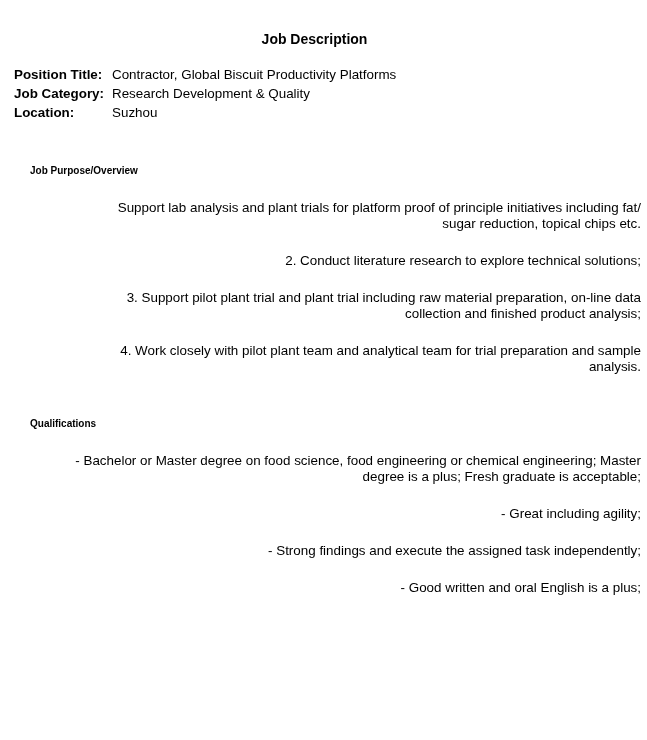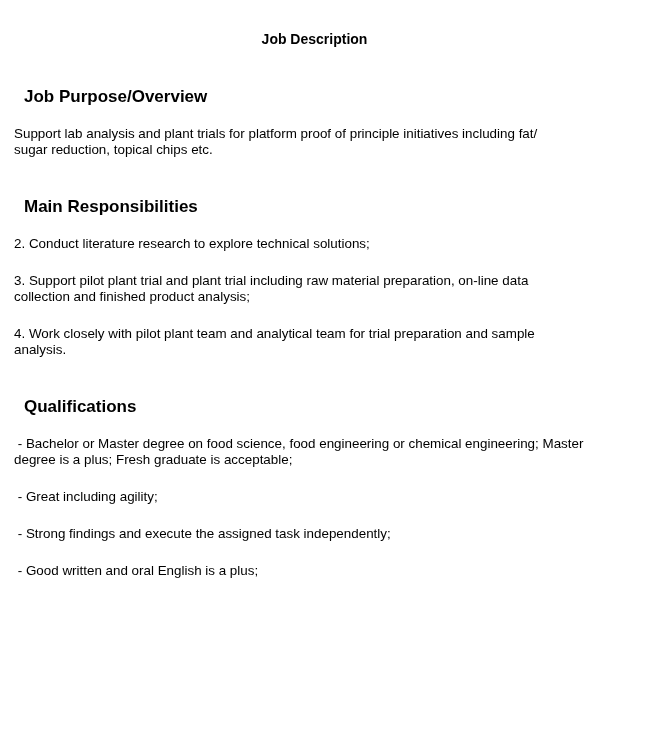--- a/index.html
+++ b/index.html
@@ -37,46 +37,57 @@
     white-space: nowrap;
   }
   .meta-label {
     display: inline-block;
     width: 98px;
     font-weight: bold;
     vertical-align: top;
   }
   .meta-value { display: inline; }
   .section-heading {
-    font-size: 17px;
+    font-size: 10px;
     font-weight: bold;
     line-height: 16px;
-    margin: 41px 0 21px 10px;
+    margin: 41px 0 21px 16px;
   }
   .para {
     margin: 0 0 21px 0;
     white-space: pre-wrap; 
+    text-align: right;
   }
 </style>
 </head>
 <body>
 
 <div class="page">
 
   <h1 class="doc-title">Job Description</h1>
 
+  <div class="meta-block">
+    <div class="meta-row">
+      <span class="meta-label">Position Title:</span><span class="meta-value">Contractor, Global Biscuit Productivity Platforms</span>
+    </div>
+    <div class="meta-row">
+      <span class="meta-label">Job Category:</span><span class="meta-value">Research Development &amp; Quality</span>
+    </div>
+    <div class="meta-row">
+      <span class="meta-label">Location:</span><span class="meta-value">Suzhou</span>
+    </div>
+  </div>
 
   <section>
     <h2 class="section-heading">Job Purpose/Overview</h2>
     <p class="para">Support lab analysis and plant trials for platform proof of principle initiatives including fat/
 sugar reduction, topical chips etc.</p>
   </section>
 
   <section>
-    <h2 class="section-heading">Main Responsibilities</h2>
     <p class="para">2. Conduct literature research to explore technical solutions;</p>
     <p class="para">3. Support pilot plant trial and plant trial including raw material preparation, on-line data
 collection and finished product analysis;</p>
     <p class="para">4. Work closely with pilot plant team and analytical team for trial preparation and sample
 analysis.</p>
   </section>
 
   <section>
     <h2 class="section-heading">Qualifications</h2>
     <p class="para"> - Bachelor or Master degree on food science, food engineering or chemical engineering; Master

